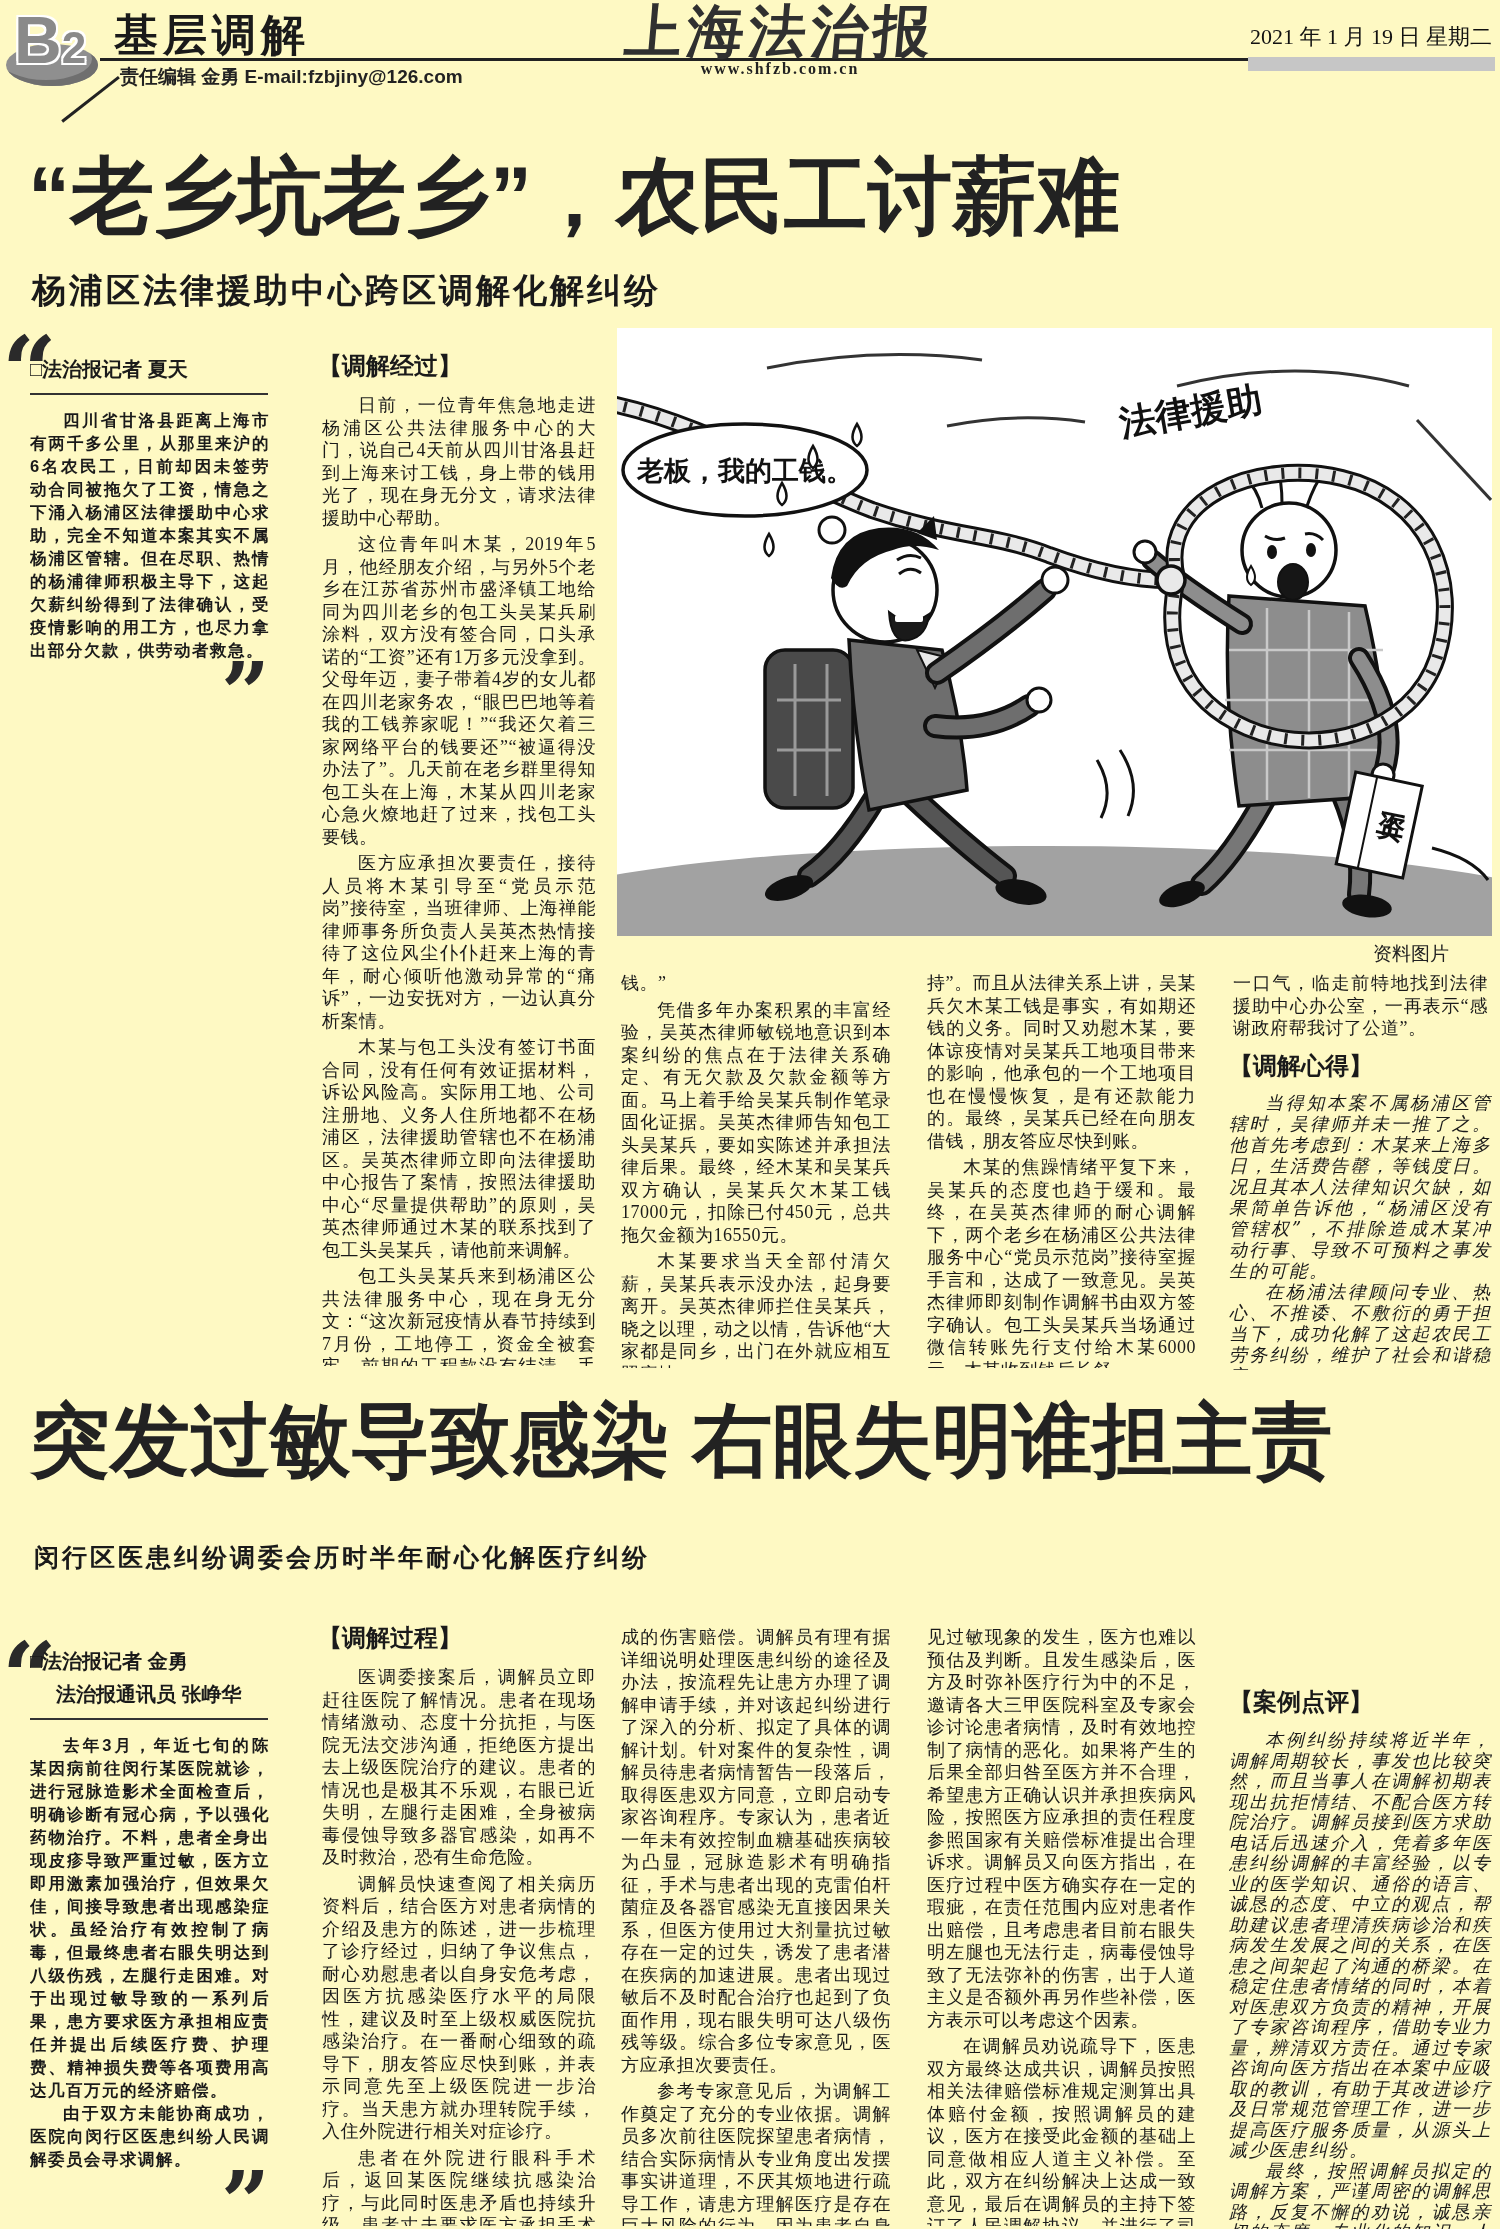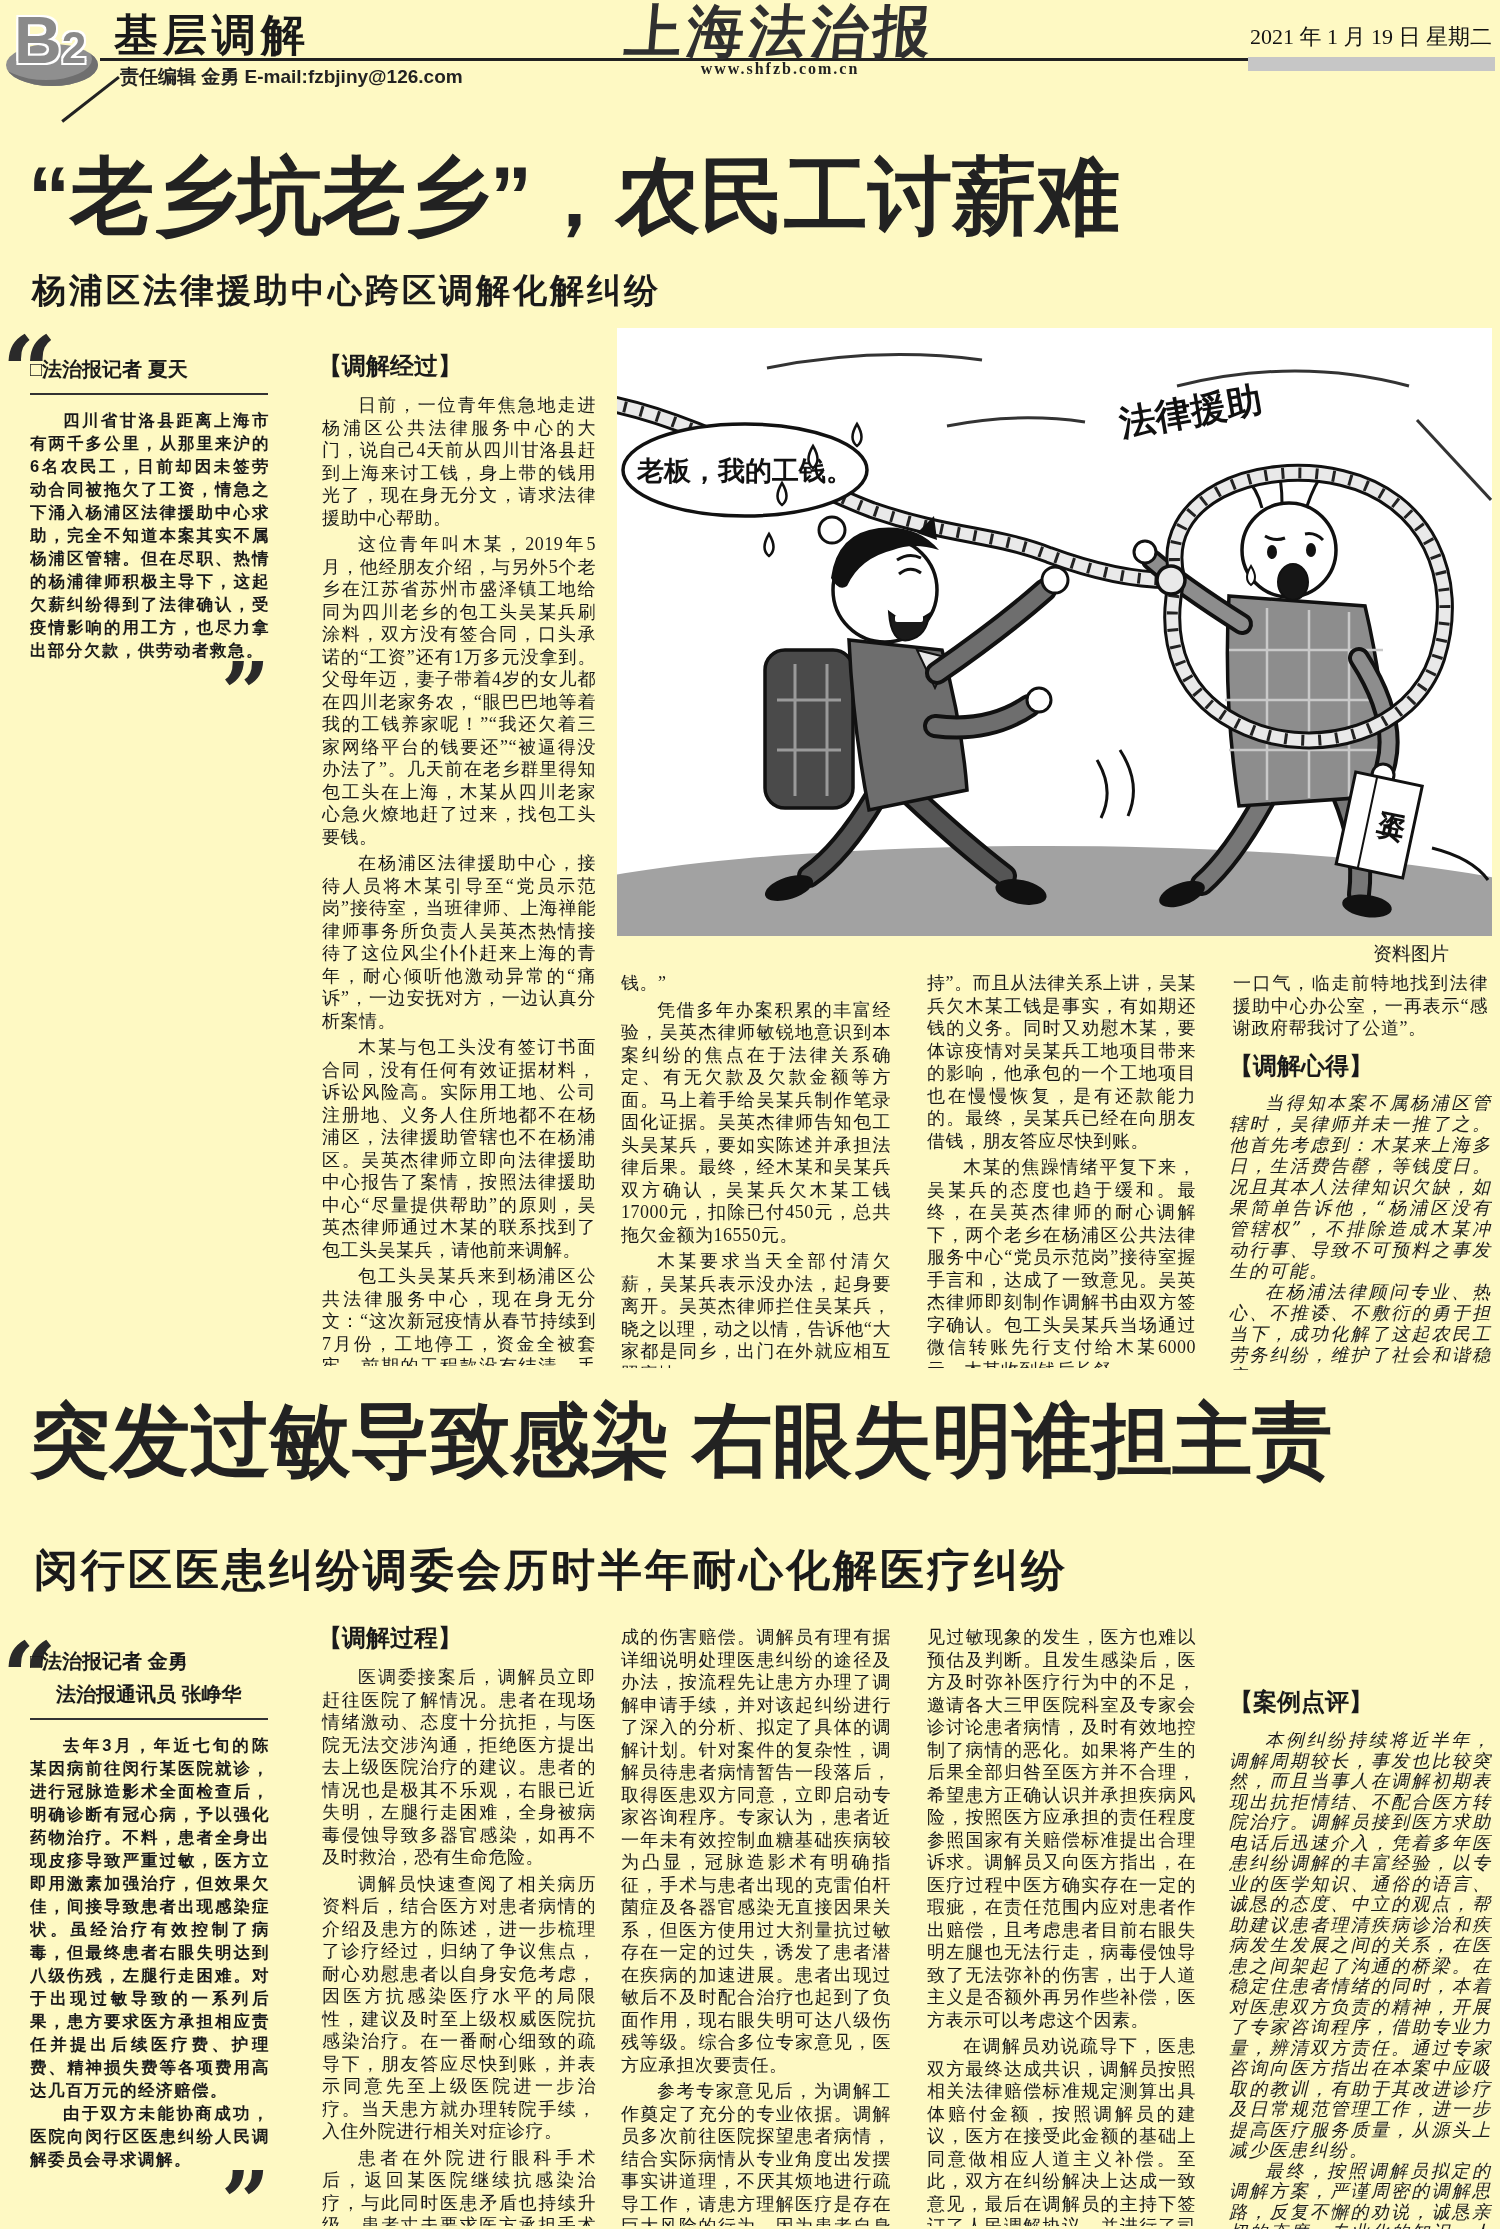--- a/index.html
+++ b/index.html
@@ -70,21 +70,21 @@
     <div class="byline">□法治报记者  夏天</div>
     <hr class="byline-rule">
     <p>四川省甘洛县距离上海市有两千多公里，从那里来沪的6名农民工，日前却因未签劳动合同被拖欠了工资，情急之下涌入杨浦区法律援助中心求助，完全不知道本案其实不属杨浦区管辖。但在尽职、热情的杨浦律师积极主导下，这起欠薪纠纷得到了法律确认，受疫情影响的用工方，也尽力拿出部分欠款，供劳动者救急。</p>
     <div class="closequote">”</div>
   </div>
 
   <div class="abs body-col clip" style="left:318px;top:350px;width:282px;height:1016px;">
     <div class="sec-head">【调解经过】</div>
     <p>日前，一位青年焦急地走进杨浦区公共法律服务中心的大门，说自己4天前从四川甘洛县赶到上海来讨工钱，身上带的钱用光了，现在身无分文，请求法律援助中心帮助。</p>
     <p>这位青年叫木某，2019年5月，他经朋友介绍，与另外5个老乡在江苏省苏州市盛泽镇工地给同为四川老乡的包工头吴某兵刷涂料，双方没有签合同，口头承诺的“工资”还有1万多元没拿到。父母年迈，妻子带着4岁的女儿都在四川老家务农，“眼巴巴地等着我的工钱养家呢！”“我还欠着三家网络平台的钱要还”“被逼得没办法了”。几天前在老乡群里得知包工头在上海，木某从四川老家心急火燎地赶了过来，找包工头要钱。</p>
-    <p>在杨浦区法律援助中心，接待人员将木某引导至“党员示范岗”接待室，当班律师、上海禅能律师事务所负责人吴英杰热情接待了这位风尘仆仆赶来上海的青年，耐心倾听他激动异常的“痛诉”，一边安抚对方，一边认真分析案情。</p>
+    <p>医方应承担次要责任，接待人员将木某引导至“党员示范岗”接待室，当班律师、上海禅能律师事务所负责人吴英杰热情接待了这位风尘仆仆赶来上海的青年，耐心倾听他激动异常的“痛诉”，一边安抚对方，一边认真分析案情。</p>
     <p>木某与包工头没有签订书面合同，没有任何有效证据材料，诉讼风险高。实际用工地、公司注册地、义务人住所地都不在杨浦区，法律援助管辖也不在杨浦区。吴英杰律师立即向法律援助中心报告了案情，按照法律援助中心“尽量提供帮助”的原则，吴英杰律师通过木某的联系找到了包工头吴某兵，请他前来调解。</p>
     <p>包工头吴某兵来到杨浦区公共法律服务中心，现在身无分文：“这次新冠疫情从春节持续到7月份，工地停工，资金全被套牢，前期的工程款没有结清，手头上实在没</p>
   </div>
 
   <svg id="cartoon" class="abs" viewBox="0 0 875 608">
 
     <g stroke="#333" stroke-width="3" fill="none">
       <path d="M150 40 Q 260 18 365 32"></path>
       <path d="M330 98 Q 400 84 468 94"></path>
       <path d="M560 58 Q 680 28 792 58"></path>
@@ -211,21 +211,21 @@
   <div class="abs body-col clip" style="left:1229px;top:968px;width:263px;height:402px;">
     <p class="noindent">一口气，临走前特地找到法律援助中心办公室，一再表示“感谢政府帮我讨了公道”。</p>
     <div class="sec-head" style="margin:10px 0 10px 0;">【调解心得】</div>
     <div class="kai">
       <p>当得知本案不属杨浦区管辖时，吴律师并未一推了之。他首先考虑到：木某来上海多日，生活费告罄，等钱度日。况且其本人法律知识欠缺，如果简单告诉他，“杨浦区没有管辖权”，不排除造成木某冲动行事、导致不可预料之事发生的可能。</p>
       <p>在杨浦法律顾问专业、热心、不推诿、不敷衍的勇于担当下，成功化解了这起农民工劳务纠纷，维护了社会和谐稳定。</p>
     </div>
   </div>
 
   <div class="abs headline" style="left:30px;top:1388px;font-size:80px;">突发过敏导致感染  右眼失明谁担主责</div>
-  <div class="abs subtitle" style="left:34px;top:1541px;font-size:44px;">闵行区医患纠纷调委会历时半年耐心化解医疗纠纷</div>
+  <div class="abs subtitle" style="left:34px;top:1541px;font-size:25px;">闵行区医患纠纷调委会历时半年耐心化解医疗纠纷</div>
 
   <div class="abs bigquote" style="left:2px;top:1658px;">“</div>
 
   <div class="abs intro-col clip" style="left:30px;top:1648px;width:240px;height:560px;">
     <div class="byline">□法治报记者  金勇</div>
     <div class="byline" style="text-indent:26px;">法治报通讯员  张峥华</div>
     <hr class="byline-rule">
     <p>去年3月，年近七旬的陈某因病前往闵行某医院就诊，进行冠脉造影术全面检查后，明确诊断有冠心病，予以强化药物治疗。不料，患者全身出现皮疹导致严重过敏，医方立即用激素加强治疗，但效果欠佳，间接导致患者出现感染症状。虽经治疗有效控制了病毒，但最终患者右眼失明达到八级伤残，左腿行走困难。对于出现过敏导致的一系列后果，患方要求医方承担相应责任并提出后续医疗费、护理费、精神损失费等各项费用高达几百万元的经济赔偿。</p>
     <p>由于双方未能协商成功，医院向闵行区医患纠纷人民调解委员会寻求调解。</p>
     <div class="closequote">”</div>

